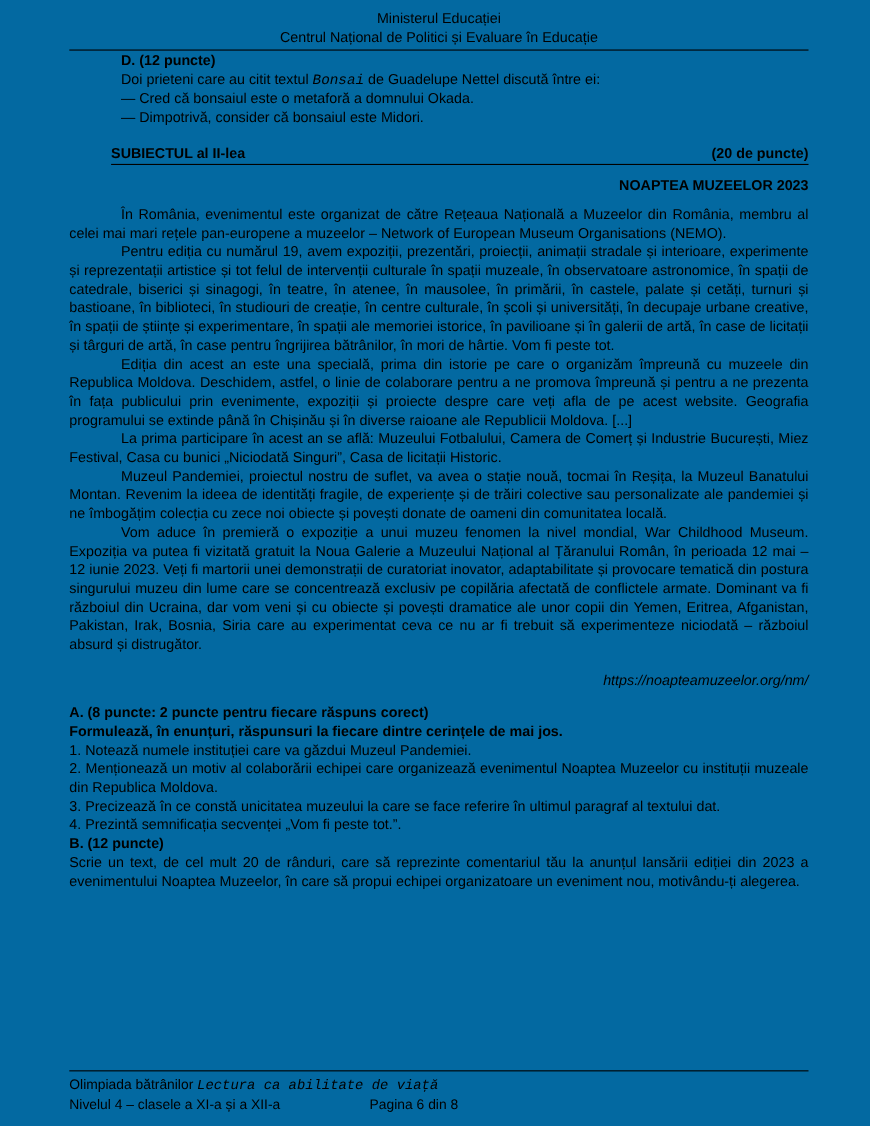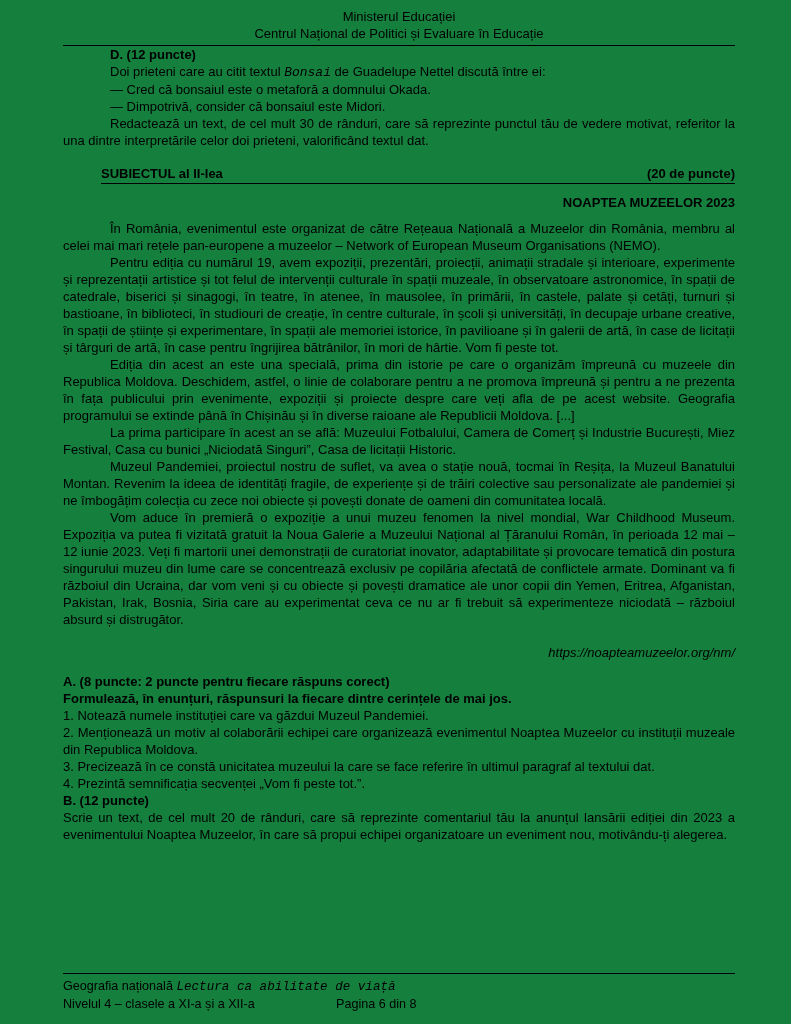--- a/index.html
+++ b/index.html
@@ -1,21 +1,21 @@
 <!DOCTYPE html>
 <html><head>
 <meta charset="utf-8">
 <style>
   * { margin: 0; padding: 0; box-sizing: border-box; }
   html, body { background: #ffffff; }
   .page {
     width: 791px;
     height: 1024px;
     margin: 0 auto;
-    background: #15803d;
+    background: #0369a1;
     color: #000000;
     font-family: "Liberation Sans", sans-serif;
     font-size: 13px;
     line-height: 17px;
     padding: 8px 56px 12px 63px;
     display: flex;
     flex-direction: column;
     overflow: hidden;
   }
   .center { text-align: center; }
@@ -56,21 +56,20 @@
     <div class="center">Ministerul Educației</div>
     <div class="center">Centrul Național de Politici și Evaluare în Educație</div>
     <hr class="header-rule">
   </header>
 
   <section>
     <p class="line-indent bold">D. (12 puncte)</p>
     <p class="line-indent"><span>Doi prieteni care au citit textul </span><span class="italic">Bonsai</span><span> de Guadelupe Nettel discută între ei:</span></p>
     <p class="line-indent">— Cred că bonsaiul este o metaforă a domnului Okada.</p>
     <p class="line-indent">— Dimpotrivă, consider că bonsaiul este Midori.</p>
-    <p class="para">Redactează un text, de cel mult 30 de rânduri, care să reprezinte punctul tău de vedere motivat, referitor la una dintre interpretările celor doi prieteni, valorificând textul dat.</p>
   </section>
 
   <div class="subject-row">
     <span>SUBIECTUL al II-lea</span>
     <span>(20 de puncte)</span>
   </div>
 
   <section>
     <h1 class="doc-title">NOAPTEA MUZEELOR 2023</h1>
     <p class="para">În România, evenimentul este organizat de către Rețeaua Națională a Muzeelor din România, membru al celei mai mari rețele pan-europene a muzeelor – Network of European Museum Organisations (NEMO).</p>
@@ -91,20 +90,20 @@
     <p class="flat">4. Prezintă semnificația secvenței „Vom fi peste tot.”.</p>
   </section>
 
   <section class="section-b">
     <p class="bold">B. (12 puncte)</p>
     <p class="flat">Scrie un text, de cel mult 20 de rânduri, care să reprezinte comentariul tău la anunțul lansării ediției din 2023 a evenimentului Noaptea Muzeelor, în care să propui echipei organizatoare un eveniment nou, motivându-ți alegerea.</p>
   </section>
 
   <footer class="footer">
     <hr class="footer-rule">
-    <div><span>Geografia națională </span><span class="italic">Lectura ca abilitate de viață</span></div>
+    <div><span>Olimpiada bătrânilor </span><span class="italic">Lectura ca abilitate de viață</span></div>
     <div class="footer-row">
       <span class="footer-level">Nivelul 4 – clasele a XI-a și a XII-a</span>
       <span>Pagina 6 din 8</span>
     </div>
   </footer>
 
 </div>
 
 </body></html>

